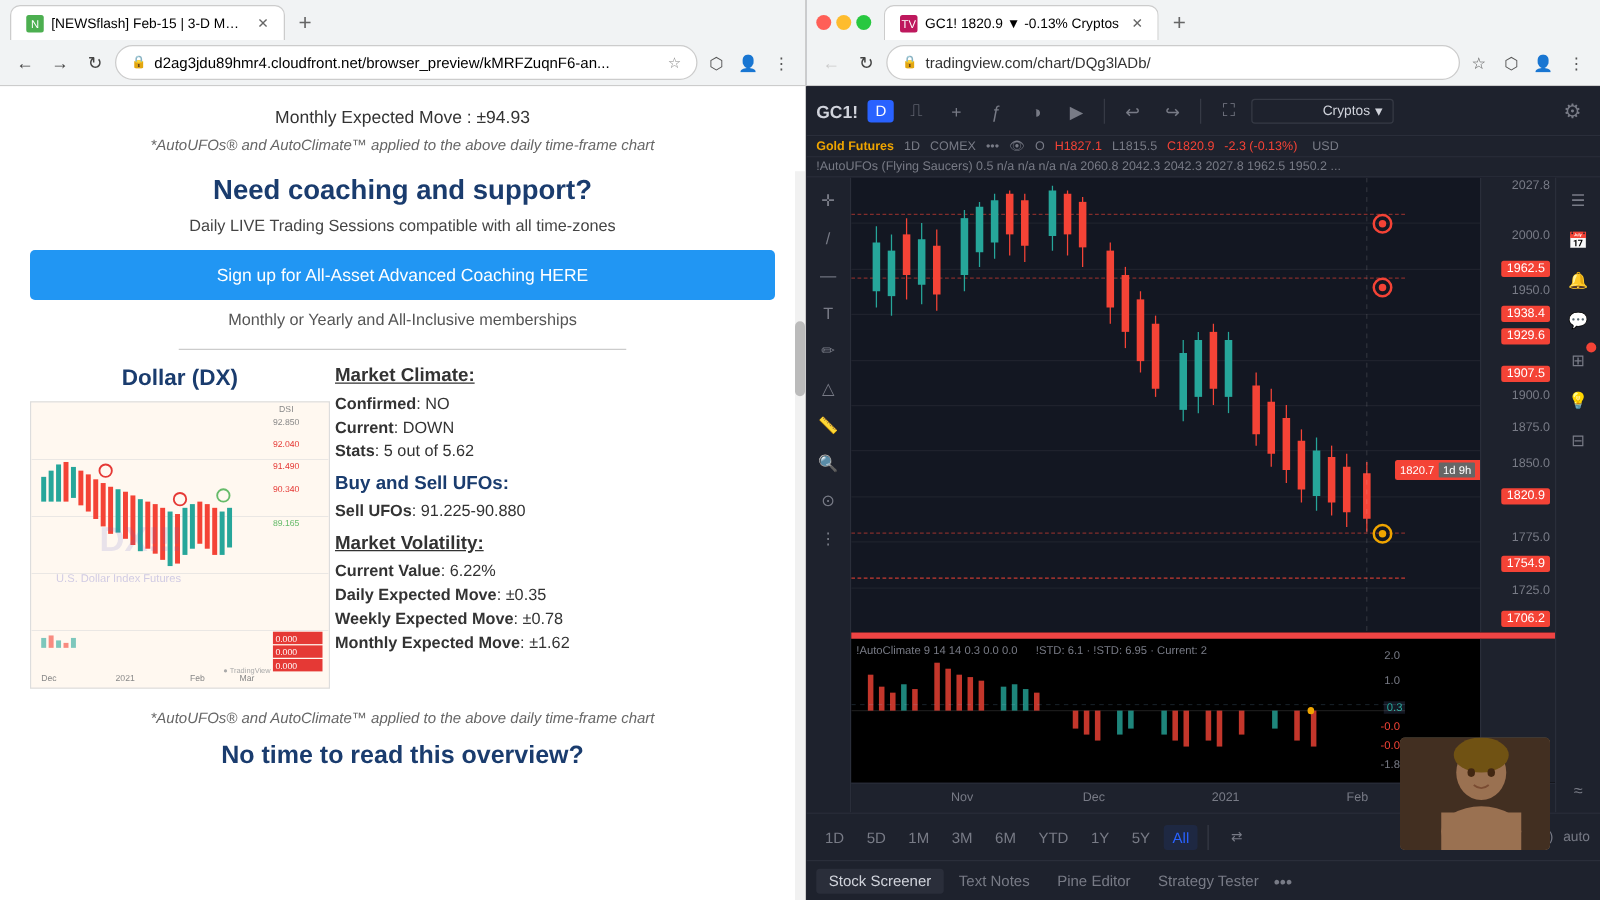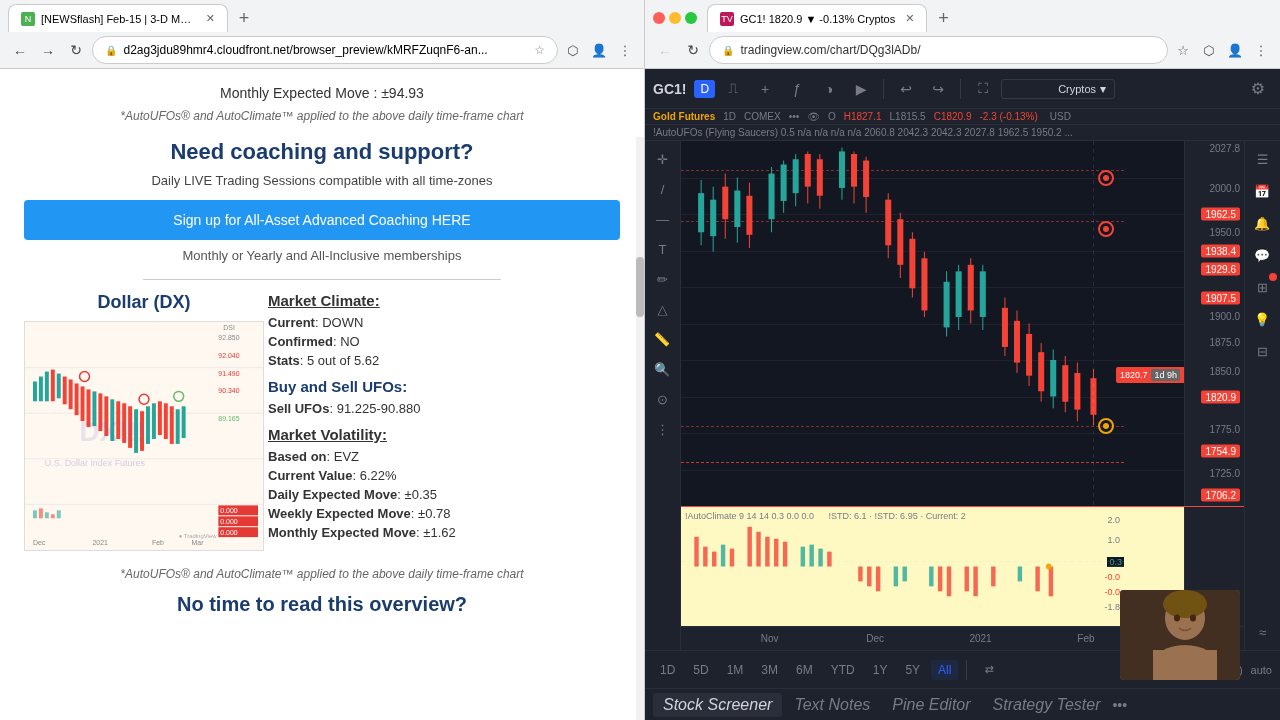--- a/index.html
+++ b/index.html
@@ -444,22 +444,22 @@
       left: 0;
       right: 60px;
       height: 1px;
       border-top: 1px dashed rgba(244,67,54,0.5);
     }
 
     
     .tv-volume-chart {
       flex: 1;
       position: relative;
-      background: #fef9c3;
-      border-top: 1px solid #ef4444;
+      background: #000000;
+      border-top: 5px solid #ef4444;
       overflow: hidden;
     }
 
     
     .tv-time-axis {
       height: 24px;
       background: #1e222d;
       border-top: 1px solid #2a2e3a;
       display: flex;
       align-items: center;
@@ -510,28 +510,27 @@
       background: #1e222d;
       border-top: 1px solid #2a2e3a;
       display: flex;
       align-items: center;
       padding: 0 8px;
       gap: 2px;
       flex-shrink: 0;
     }
     .tv-footer-btn {
       padding: 3px 10px;
-      font-size: 16px;
+      font-size: 12px;
       color: #787b86;
       cursor: pointer;
       border-radius: 3px;
       background: transparent;
       border: none;
       white-space: nowrap;
-      font-style: italic;
     }
     .tv-footer-btn.active { color: #d1d4dc; background: #2a2e3a; }
     .tv-footer-more { color: #787b86; font-size: 14px; cursor: pointer; }
 
     
     .tv-right-panel {
       width: 36px;
       background: #1e222d;
       border-left: 1px solid #2a2e3a;
       display: flex;
@@ -704,38 +703,35 @@
               <text x="20" y="145" font-size="9" fill="rgba(100,100,200,0.3)">U.S. Dollar Index Futures</text>
 
               <text x="155" y="218" font-size="6" fill="#aaa">● TradingView</text>
             </svg>
           </div>
         </div>
 
         <div class="dollar-right">
           <div class="market-climate-title">Market Climate:</div>
           <div class="climate-row">
+            <strong>Confirmed</strong>: <span>NO</span>
+          </div>
+          <div class="climate-row">
             <strong>Current</strong>: <span>DOWN</span>
-          </div>
-          <div class="climate-row">
-            <strong>Confirmed</strong>: <span>NO</span>
           </div>
           <div class="climate-row">
             <strong>Stats</strong>: <span>5 out of 5.62</span>
           </div>
 
           <div class="buy-sell-title">Buy and Sell UFOs:</div>
           <div class="ufo-row">
             <strong>Sell UFOs</strong>: <span>91.225-90.880</span>
           </div>
 
           <div class="volatility-title">Market Volatility:</div>
-          <div class="vol-row">
-            <strong>Based on</strong>: <span>EVZ</span>
-          </div>
           <div class="vol-row">
             <strong>Current Value</strong>: <span>6.22%</span>
           </div>
           <div class="vol-row">
             <strong>Daily Expected Move</strong>: <span>±0.35</span>
           </div>
           <div class="vol-row">
             <strong>Weekly Expected Move</strong>: <span>±0.78</span>
           </div>
           <div class="vol-row">

